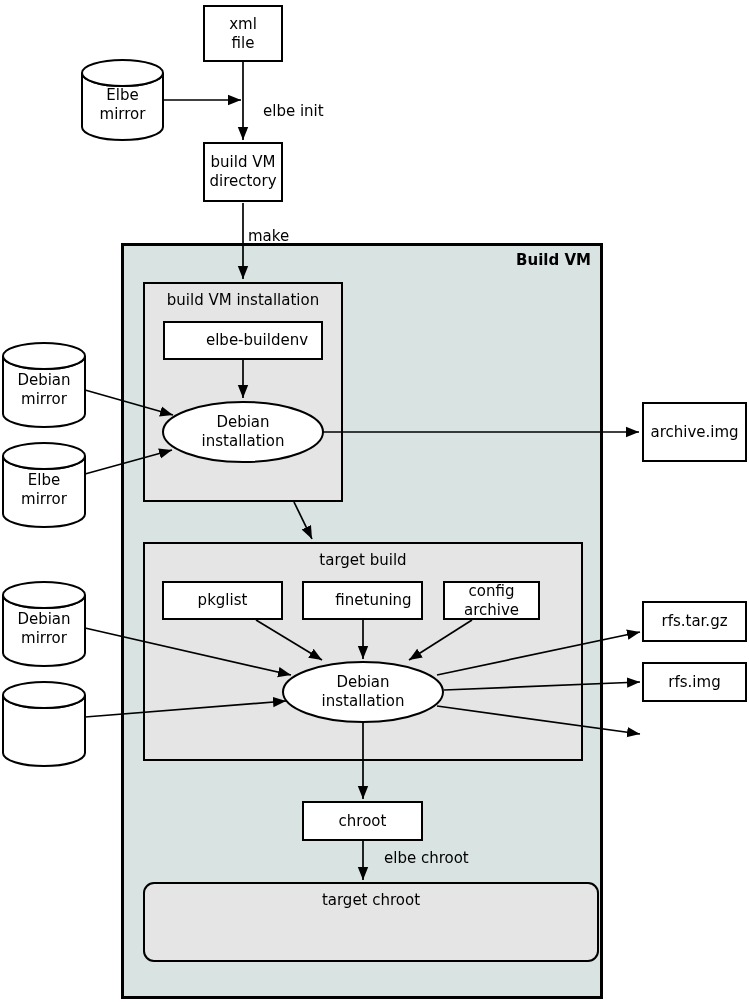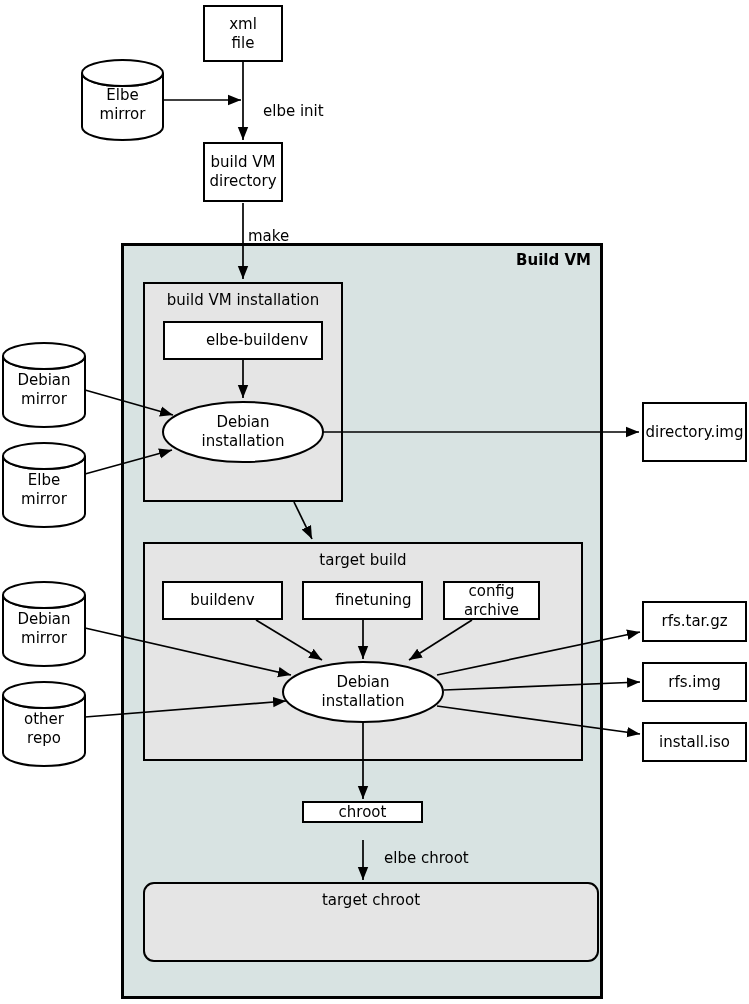--- a/index.html
+++ b/index.html
@@ -144,42 +144,39 @@
     <line class="edge" x1="437" y1="706" x2="640" y2="734" marker-end="url(#arrow)"></line>
     <line class="edge" x1="363" y1="722" x2="363" y2="799" marker-end="url(#arrow)"></line>
     <line class="edge" x1="363" y1="840" x2="363" y2="880" marker-end="url(#arrow)"></line>
   </svg>
 
   <div class="node" style="left:203px; top:5px; width:80px; height:57px;">xml
 file</div>
   <div class="node" style="left:203px; top:142px; width:80px; height:60px;">build VM
 directory</div>
   <div class="node" style="left:163px; top:321px; width:160px; height:39px;padding-left:28px;">elbe-buildenv</div>
-  <div class="node" style="left:642px; top:402px; width:105px; height:60px;">directory.img</div>
-  <div class="node" style="left:162px; top:581px; width:121px; height:39px;">buildenv</div>
+  <div class="node" style="left:642px; top:402px; width:105px; height:60px;">archive.img</div>
+  <div class="node" style="left:162px; top:581px; width:121px; height:39px;">pkglist</div>
   <div class="node" style="left:302px; top:581px; width:121px; height:39px;padding-left:22px;">finetuning</div>
   <div class="node" style="left:443px; top:581px; width:97px; height:39px;">config archive</div>
   <div class="node" style="left:642px; top:601px; width:105px; height:41px;">rfs.tar.gz</div>
   <div class="node" style="left:642px; top:662px; width:105px; height:40px;">rfs.img</div>
-  <div class="node" style="left:642px; top:722px; width:105px; height:40px;">install.iso</div>
-  <div class="node" style="left:302px; top:801px; width:121px; height:22px;">chroot</div>
+  <div class="node" style="left:302px; top:801px; width:121px; height:40px;">chroot</div>
 
   <div class="shape-label" style="left:163px; top:402px; width:160px; height:60px;">Debian
 installation</div>
   <div class="shape-label" style="left:283px; top:662px; width:160px; height:60px;">Debian
 installation</div>
 
   <div class="shape-label" style="left:82px; top:75px; width:81px; height:60px;">Elbe
 mirror</div>
   <div class="shape-label" style="left:3px; top:360px; width:82px; height:60px;">Debian
 mirror</div>
   <div class="shape-label" style="left:3px; top:460px; width:82px; height:60px;">Elbe
 mirror</div>
   <div class="shape-label" style="left:3px; top:599px; width:82px; height:60px;">Debian
 mirror</div>
-  <div class="shape-label" style="left:3px; top:699px; width:82px; height:60px;">other
-repo</div>
 
   <div class="edge-label" style="left:263px; top:102px;">elbe init</div>
   <div class="edge-label" style="left:248px; top:208px;margin-top:19px;">make</div>
   <div class="edge-label" style="left:384px; top:849px;">elbe chroot</div>
 
 </div>
 
 </body></html>

